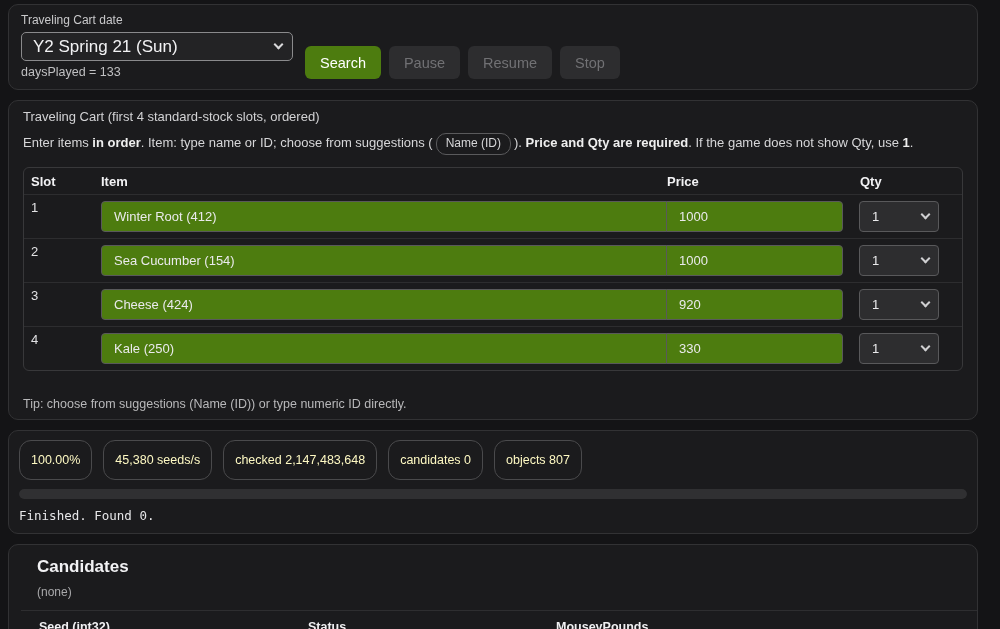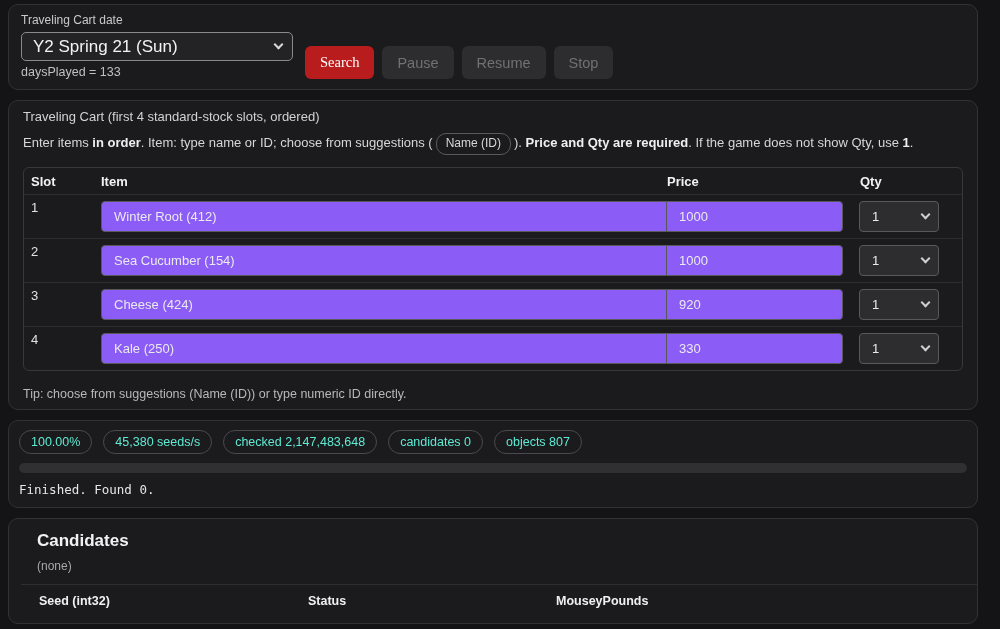--- a/index.html
+++ b/index.html
@@ -40,21 +40,21 @@
   }
   .days-played { font-size:12.5px; color:#c0c0c2; margin-top:4px; }
   .btn-row { display:flex; gap:8px; margin-left:12px; margin-bottom:0; }
   .btn {
     height:33px; padding:0 15px;
     border:none; border-radius:6px;
     font-family:"Liberation Sans", sans-serif;
     font-size:14.5px;
     cursor:pointer;
   }
-  .btn-primary { background:#b91c1c; color:#ffffff;font-family:Liberation Serif, serif; }
+  .btn-primary { background:#4d7c0f; color:#ffffff; }
   .btn-disabled { background:#2d2d2f; color:#717174; cursor:default; }
   
   .panel-cart { padding:8px 14px; }
   .cart-title { font-size:13px; color:#d2d2d4; }
   .cart-instructions { font-size:13px; color:#d6d6d8; margin-top:9px; line-height:19px; }
   .cart-instructions b { color:#efefef; }
   .pill-inline {
     display:inline-block;
     border:1px solid #5a5a5c;
     border-radius:10px;
@@ -79,49 +79,49 @@
   .ct-row {
     display:grid;
     grid-template-columns:77px 566px 177px 1fr;
     height:44px;
     border-top:1px solid #2d2d2f;
     align-items:center;
   }
   .slot-num { align-self:start; padding:5px 0 0 7px; font-size:13px; color:#e2e2e4; }
   .item-input, .price-input {
     height:31px; width:100%;
-    background:#8b5cf6;
+    background:#4d7c0f;
     border:1px solid #59595b;
     color:#eaeaec;
     font-family:"Liberation Sans", sans-serif;
     font-size:13px;
     padding:0 12px;
   }
   .item-input { border-radius:4px 0 0 4px; }
   .price-input { border-radius:0 4px 4px 0; margin-left:-1px; }
   .qty-select {
     width:80px; height:31px; margin-left:15px;
     background:#2d2d2f;
     border:1px solid #59595b;
     border-radius:4px;
     display:flex; align-items:center; justify-content:space-between;
     padding:0 9px 0 12px;
     font-size:13px; color:#eaeaec;
     cursor:pointer;
   }
   .qty-select .chev { border-color:#cfcfd1; }
-  .cart-tip { margin-top:16px; font-size:12.5px; color:#b8b8ba; }
+  .cart-tip { margin-top:26px; font-size:12.5px; color:#b8b8ba; }
   
   .panel-status { padding:9px 10px 10px 10px; }
   .badge-row { display:flex; gap:11px; }
   .badge {
     border:1px solid #4a4a4c;
     border-radius:12px;
-    padding:4px 11px;
-    font-size:12.5px; color:#5eead4;
+    padding:12px 11px;
+    font-size:12.5px; color:#fef9c3;
     white-space:nowrap;
   }
   .progress-track {
     margin-top:9px; height:10px;
     background:#242426;
     border-radius:5px;
     overflow:hidden;
   }
   .progress-fill { height:100%; background:#303032; border-radius:5px; }
   .status-message {

